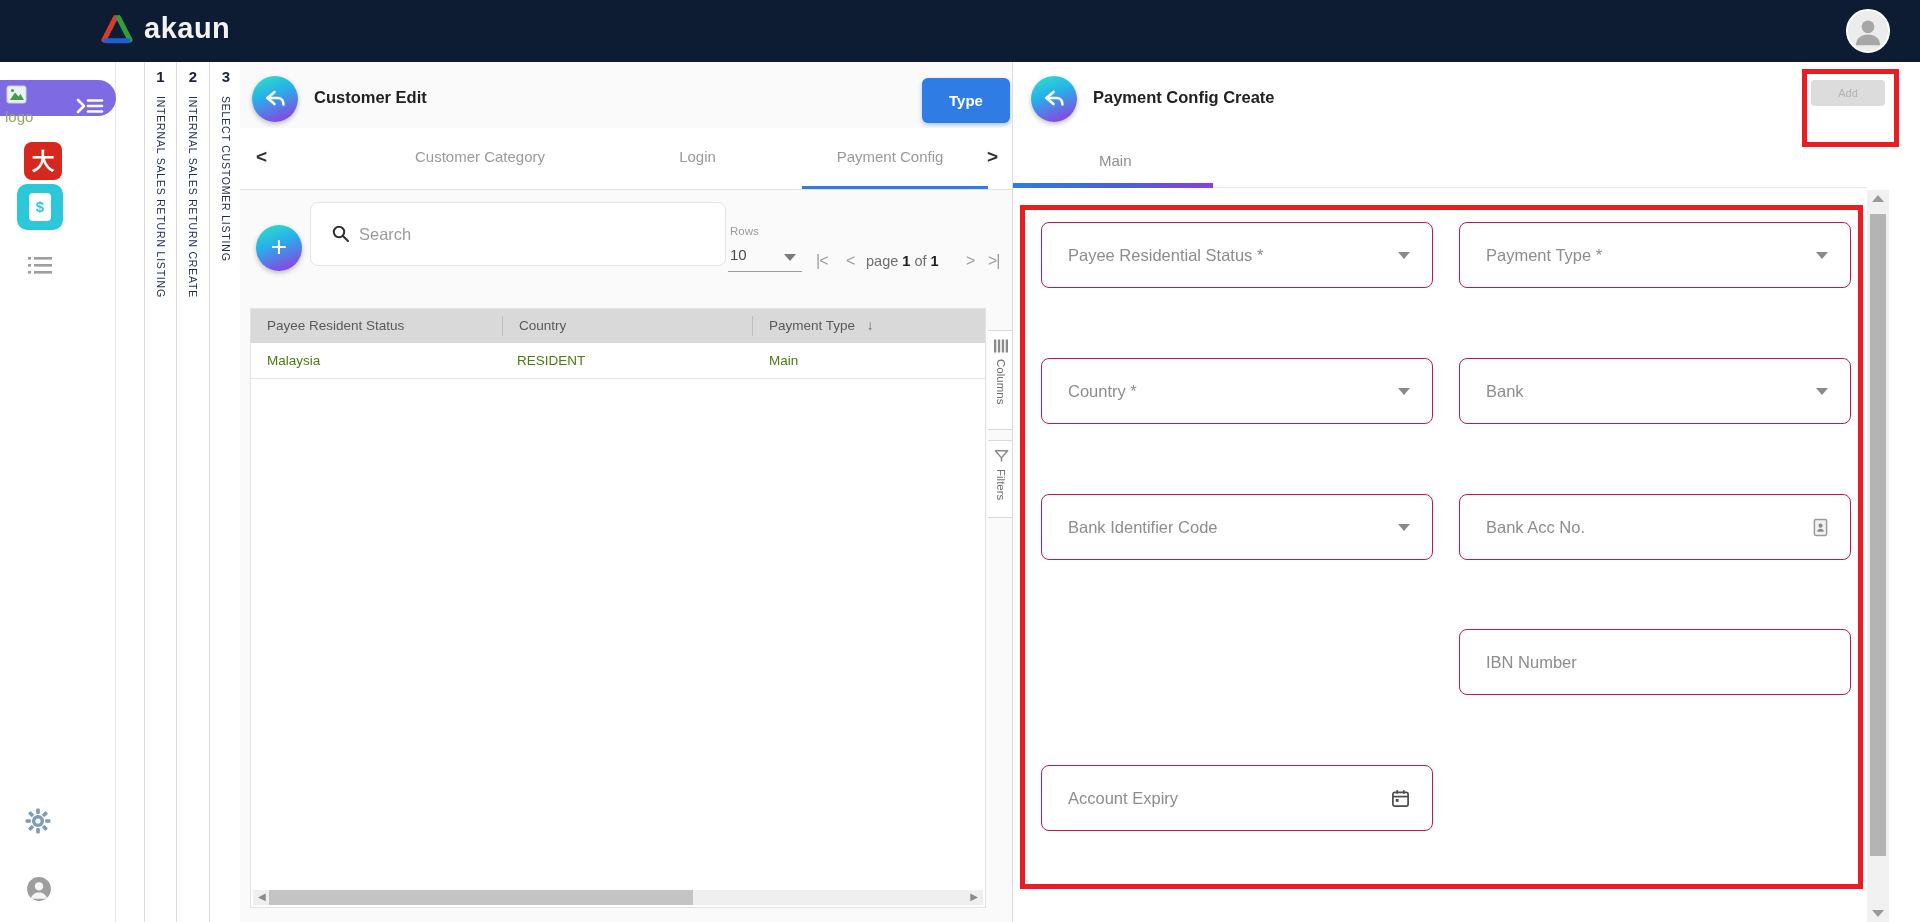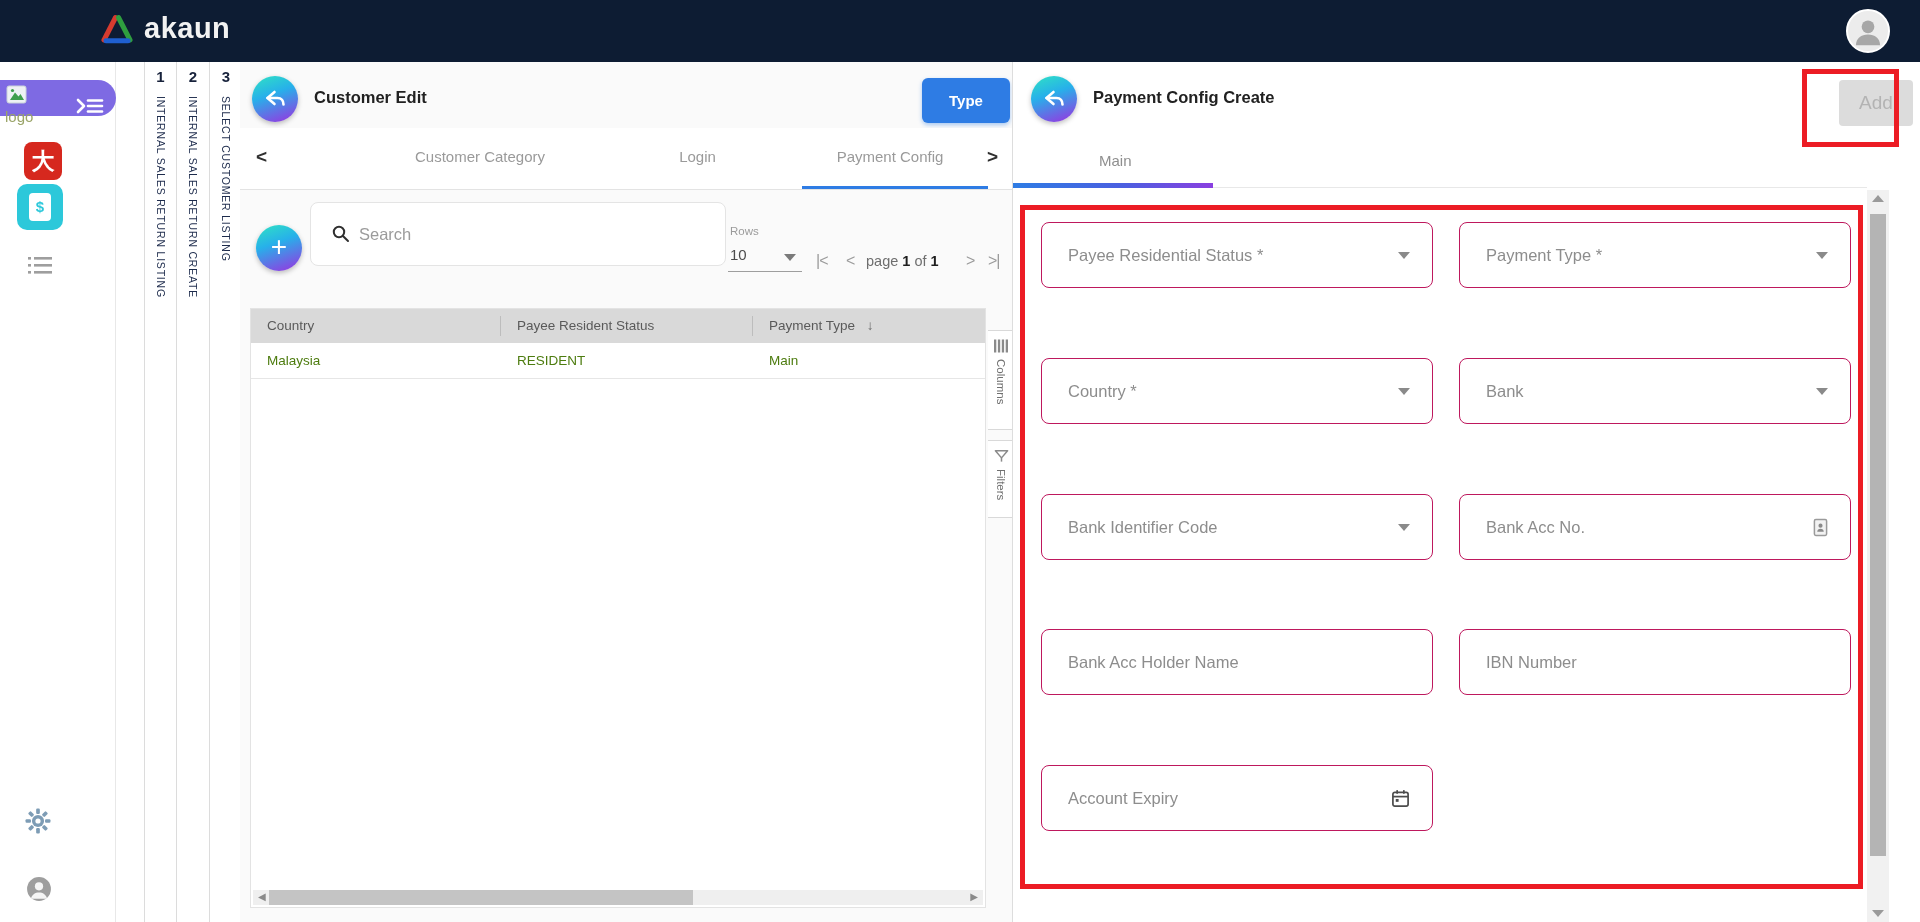--- a/index.html
+++ b/index.html
@@ -80,22 +80,22 @@
   .hscroll { position:absolute; left:2px; bottom:2px; width:730px; height:15px; background:#efefef; }
   .hthumb { position:absolute; left:16px; top:0; width:424px; height:15px; background:#c4c4c4; }
   .harrow { position:absolute; top:1px; font-size:10px; color:#8a8a8a; }
 
   .sidetab { position:absolute; left:748px; width:27px; background:#fff; border:1px solid #d9d9d9; border-left:none;
              display:flex; flex-direction:column; align-items:center; padding-top:8px; gap:6px; cursor:pointer; }
   .sidetab .vtext { writing-mode:vertical-rl; font-size:11.5px; color:#707070; }
 
   
   .rpanel { position:absolute; left:1012px; top:62px; width:876px; height:860px; background:#fff; border-left:1px solid #ddd; }
-  .addbtn { position:absolute; left:798px; top:18px; width:74px; height:46px; background:#dcdcdc; color:#b3b3b3;
-            border:none; border-radius:4px; font-size:19px; font-family:inherit;margin-left:28px; }
+  .addbtn { position:absolute; left:798px; top:18px; width:74px; height:26px; background:#dcdcdc; color:#b3b3b3;
+            border:none; border-radius:4px; font-size:11px; font-family:inherit; }
   .red-box { position:absolute; border:5px solid #ec1c24; pointer-events:none; }
   .rtab-border { position:absolute; left:0; top:125px; width:854px; height:1px; background:#e8e8e8; }
   .rtab-underline { position:absolute; left:0; top:121px; width:200px; height:5px;
                     background:linear-gradient(90deg,#2e7ce4 0%,#4b5fe0 55%,#8a3fe0 100%); }
   .rtab { position:absolute; left:86px; top:90px; font-size:15px; color:#8f8f8f; }
 
   .field { position:absolute; width:392px; height:66px; background:#fff; border:1px solid #be185d; border-radius:8px;
            display:flex; align-items:center; padding:0 22px 0 26px; }
   .field .flabel { flex:1; font-size:16.5px; color:#8d8d8d; }
   .caret { width:0; height:0; border-left:6px solid transparent; border-right:6px solid transparent; border-top:7px solid #8a8a8a; }
@@ -249,26 +249,26 @@
       <span>page</span>
       <b>1</b>
       <span>of</span>
       <b>1</b>
     </span>
     <span class="pgitem" style="left:726px;">&gt;</span>
     <span class="pgitem" style="left:748px;">&gt;|</span>
 
     <div class="tablewrap">
       <div class="thead">
+        <div class="th c2">
+          <span>Payee Resident Status</span>
+          <span class="colsep"></span>
+        </div>
         <div class="th c1">
           <span>Country</span>
-          <span class="colsep"></span>
-        </div>
-        <div class="th c2">
-          <span>Payee Resident Status</span>
           <span class="colsep"></span>
         </div>
         <div class="th c3">
           <span>Payment Type</span>
           <span style="margin-left:8px; color:#666;">↓</span>
         </div>
       </div>
       <div class="trow">
         <div class="td c1">Malaysia</div>
         <div class="td c2">RESIDENT</div>
@@ -337,23 +337,20 @@
       <span class="caret"></span>
     </div>
     <div class="field" style="left:446px; top:432px;">
       <span class="flabel">Bank Acc No.</span>
       <svg width="15" height="19" viewBox="0 0 16 20">
         <rect x="1.5" y="1.5" width="13" height="17" rx="1.5" fill="#f2f2f2" stroke="#9a9a9a" stroke-width="1.6"></rect>
         <circle cx="8" cy="8" r="2.2" fill="#8a8a8a"></circle>
         <path d="M4.5 14.5c0-2 1.6-3.2 3.5-3.2s3.5 1.2 3.5 3.2z" fill="#8a8a8a"></path>
       </svg>
     </div>
-    <div class="field" style="left:28px; top:567px;">
-      <span class="flabel">Bank Acc Holder Name</span>
-    </div>
     <div class="field" style="left:446px; top:567px;">
       <span class="flabel">IBN Number</span>
     </div>
     <div class="field" style="left:28px; top:703px;">
       <span class="flabel">Account Expiry</span>
       <svg width="19" height="19" viewBox="0 0 20 20">
         <rect x="2" y="3.5" width="16" height="14.5" rx="2" fill="none" stroke="#4c4c4c" stroke-width="1.8"></rect>
         <line x1="2" y1="8" x2="18" y2="8" stroke="#4c4c4c" stroke-width="1.8"></line>
         <line x1="6.5" y1="1.2" x2="6.5" y2="5" stroke="#4c4c4c" stroke-width="1.8"></line>
         <line x1="13.5" y1="1.2" x2="13.5" y2="5" stroke="#4c4c4c" stroke-width="1.8"></line>

